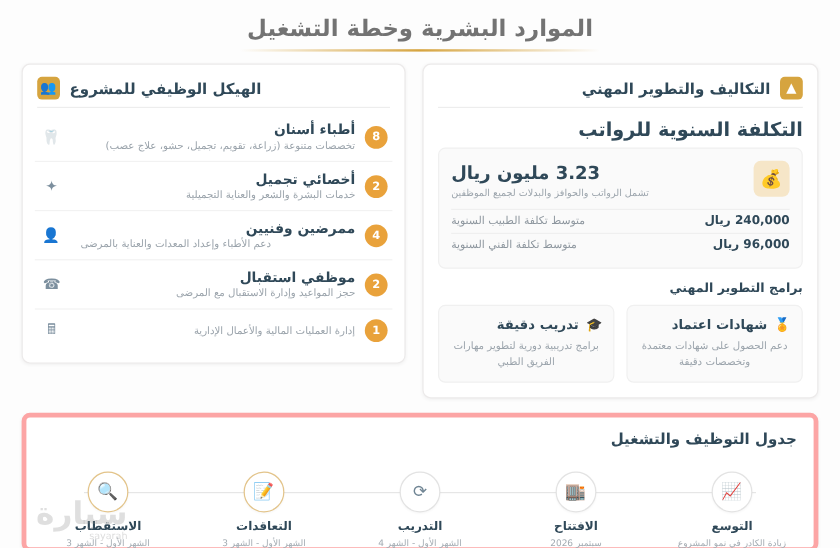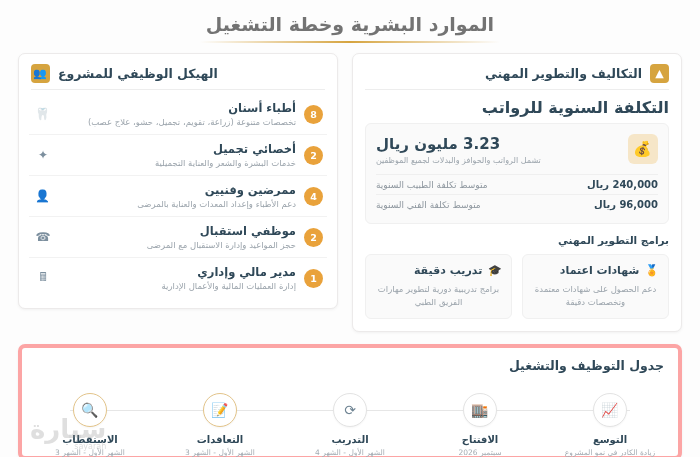--- a/index.html
+++ b/index.html
@@ -304,38 +304,37 @@
               <span class="org-title" style="display:block;text-align:right;">أخصائي تجميل</span>
               <span class="org-sub" style="display:block;text-align:right;">خدمات البشرة والشعر والعناية التجميلية</span>
             </span>
             <span class="org-ic">✦</span>
           </div>
 
           <div class="org-row">
             <span class="badge">4</span>
             <span class="org-text">
               <span class="org-title" style="display:block;text-align:right;">ممرضين وفنيين</span>
-              <span class="org-sub" style="display:block;text-align:right;">دعم الأطباء وإعداد المعدات والعناية بالمرضى</span>
+              <span class="org-sub" style="display:block;text-align:left;">دعم الأطباء وإعداد المعدات والعناية بالمرضى</span>
             </span>
             <span class="org-ic">👤</span>
           </div>
 
           <div class="org-row">
             <span class="badge">2</span>
             <span class="org-text">
               <span class="org-title" style="display:block;text-align:right;">موظفي استقبال</span>
               <span class="org-sub" style="display:block;text-align:right;">حجز المواعيد وإدارة الاستقبال مع المرضى</span>
             </span>
             <span class="org-ic">☎</span>
           </div>
 
           <div class="org-row">
             <span class="badge">1</span>
             <span class="org-text">
-              <span class="org-title" style="display:block;text-align:right;">مدير مالي وإداري</span>
               <span class="org-sub" style="display:block;text-align:right;">إدارة العمليات المالية والأعمال الإدارية</span>
             </span>
             <span class="org-ic">🖩</span>
           </div>
         </div>
       </div>
     </div>
 
   </div>
 

